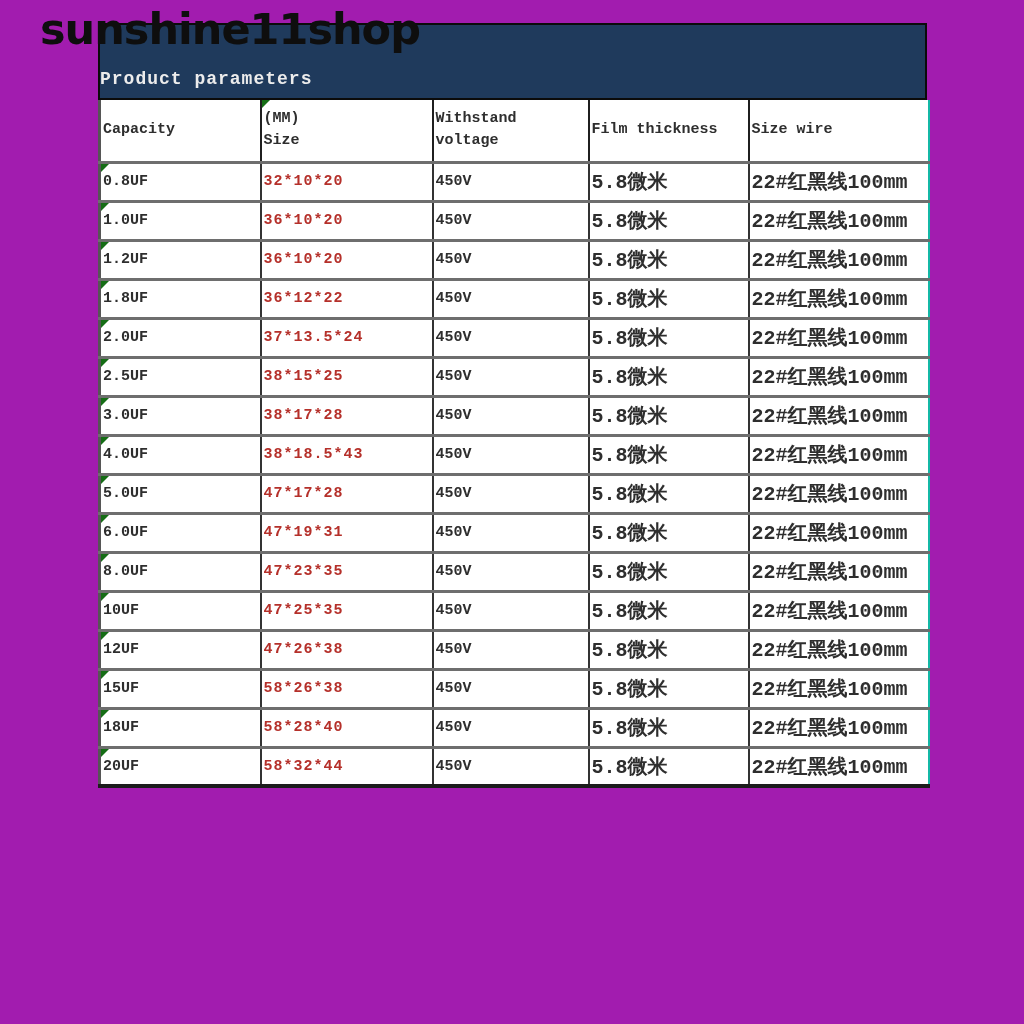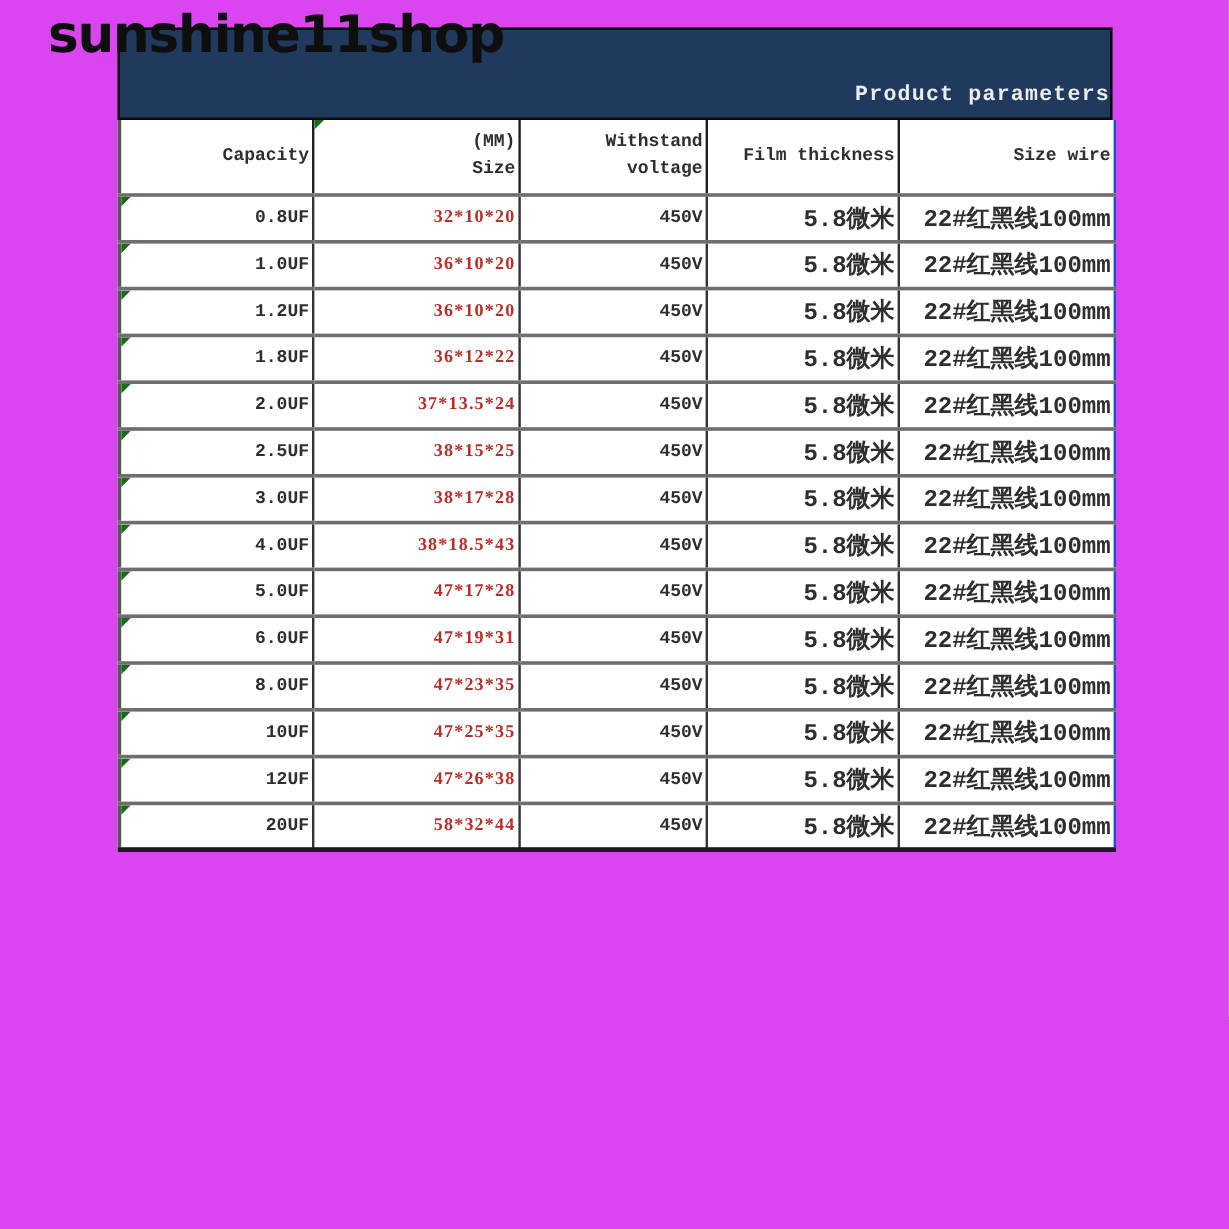--- a/index.html
+++ b/index.html
@@ -8,60 +8,60 @@
     --sep:#6e6e6e;
     --mark:#156d15;
     --ink:#2e2e2e;
   }
   *{box-sizing:border-box;}
   html,body{margin:0;padding:0;}
   body{
     width:1024px;height:1024px;background:#ffffff;
     font-family:"Liberation Mono","DejaVu Sans Mono",monospace;
   }
-  .canvas{position:relative;width:1024px;height:1024px;overflow:hidden;background:#d946ef;}
+  .canvas{position:relative;width:1024px;height:1024px;overflow:hidden;background:#a21caf;}
 
   .watermark{
     position:absolute;left:40px;top:4px;z-index:6;
     font-family:"DejaVu Sans","Liberation Sans",sans-serif;
     font-weight:bold;font-size:43px;color:#0e0e0e;letter-spacing:-1px;
   }
 
   .sheet{position:absolute;left:98px;top:23px;width:829px;z-index:2;}
 
   .title-band{
     position:relative;height:77px;background:var(--band);
     border:2px solid #0b0b0b;
-    display:flex;align-items:flex-end;justify-content:flex-end;
+    display:flex;align-items:flex-end;justify-content:flex-start;
     padding-bottom:9px;
   }
   .title-band .title-text{
     color:#ececec;font-size:18px;font-weight:bold;letter-spacing:1px;
   }
 
   table.params{
     width:829px;table-layout:fixed;border-collapse:collapse;
     background:#fff;color:var(--ink);font-weight:bold;font-size:15px;
-    text-align:right;
+    text-align:left;
     border-left:3px solid #565656;
-    border-right:2px solid #1d4ed8;
+    border-right:2px solid #14b8a6;
     border-bottom:4px solid #1c1c1c;
   }
   th,td{position:relative;padding:0 2px;overflow:hidden;}
   thead th{
     height:62px;border-left:2px solid #1f1f1f;
     font-size:15px;font-weight:bold;white-space:pre-line;line-height:1.5;
   }
   thead th:first-child{border-left:none;}
   tbody td{
     height:39px;border-left:2px solid #333333;
     border-top:3px solid var(--sep);
   }
   tbody td:first-child{border-left:none;}
-  td.col-size{color:var(--size-red);letter-spacing:1px;font-family:Liberation Serif, serif;}
+  td.col-size{color:var(--size-red);letter-spacing:1px;}
   td.col-lead,td.col-film{font-size:20px;}
 
   .corner-mark{
     position:absolute;left:0;top:0;width:0;height:0;
     border-top:8px solid var(--mark);border-right:8px solid transparent;
   }
   .band-mark{left:0;top:0;}
 </style>
 </head>
 <body>
@@ -181,20 +181,34 @@
             <td class="col-lead">22#红黑线100mm</td>
           </tr>
           <tr>
             <td class="col-capacity"><span class="corner-mark"></span><span>12UF</span></td>
             <td class="col-size">47*26*38</td>
             <td class="col-voltage">450V</td>
             <td class="col-film">5.8微米</td>
             <td class="col-lead">22#红黑线100mm</td>
           </tr>
           <tr>
+            <td class="col-capacity"><span class="corner-mark"></span><span>15UF</span></td>
+            <td class="col-size">58*26*38</td>
+            <td class="col-voltage">450V</td>
+            <td class="col-film">5.8微米</td>
+            <td class="col-lead">22#红黑线100mm</td>
+          </tr>
+          <tr>
+            <td class="col-capacity"><span class="corner-mark"></span><span>18UF</span></td>
+            <td class="col-size">58*28*40</td>
+            <td class="col-voltage">450V</td>
+            <td class="col-film">5.8微米</td>
+            <td class="col-lead">22#红黑线100mm</td>
+          </tr>
+          <tr>
             <td class="col-capacity"><span class="corner-mark"></span><span>20UF</span></td>
             <td class="col-size">58*32*44</td>
             <td class="col-voltage">450V</td>
             <td class="col-film">5.8微米</td>
             <td class="col-lead">22#红黑线100mm</td>
           </tr>
         </tbody>
     </table>
 
   </div>

